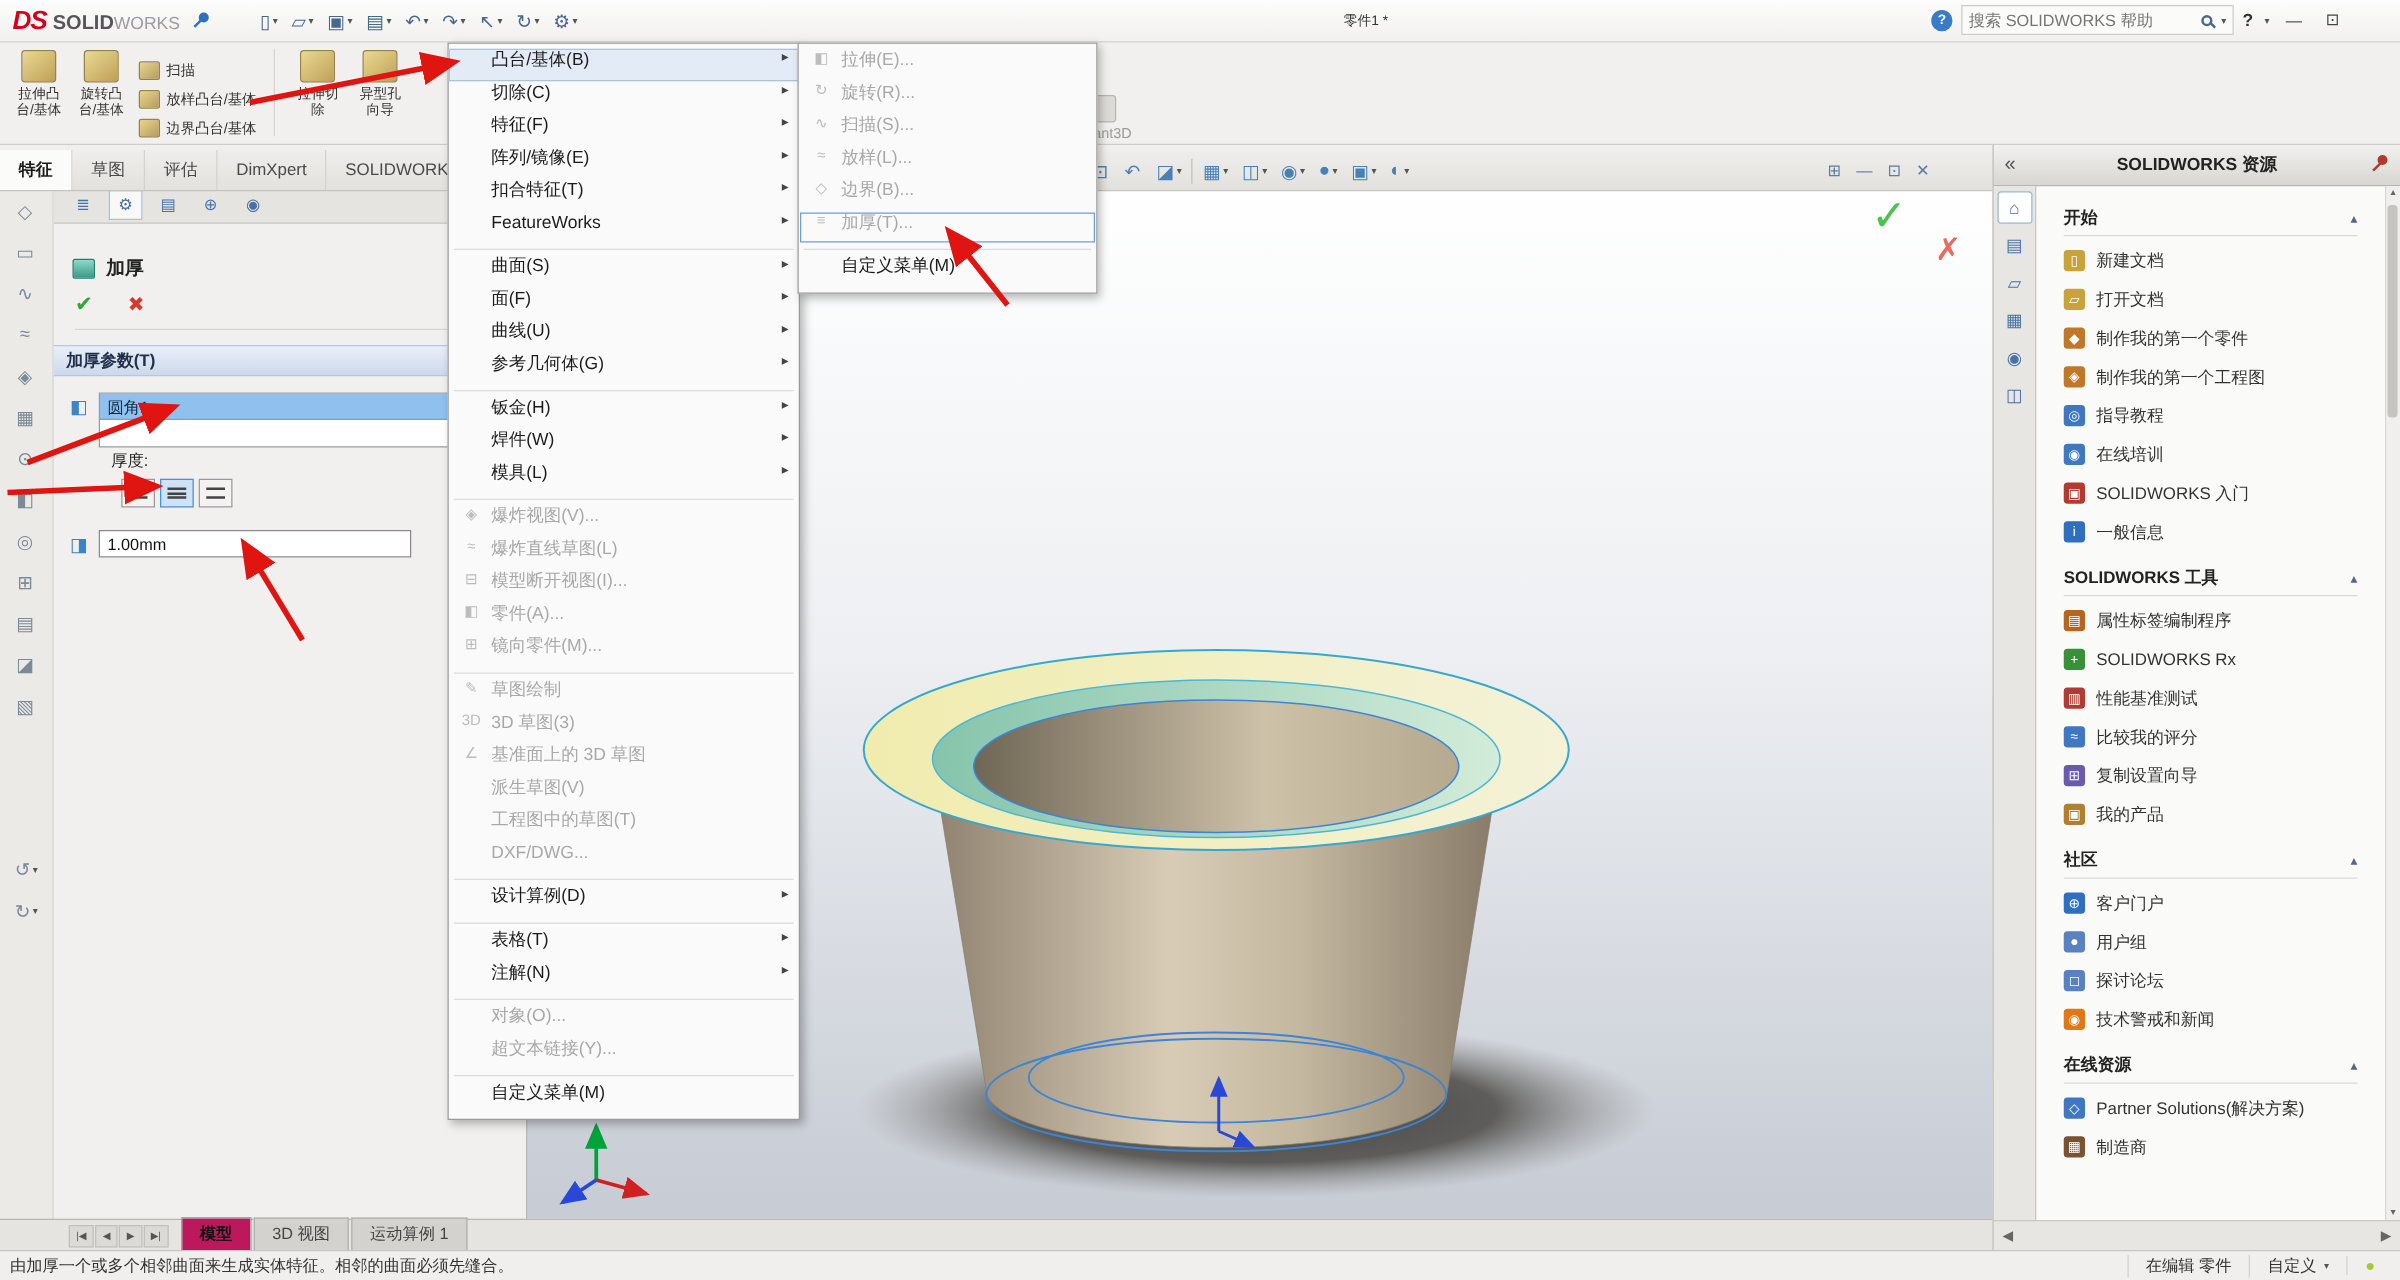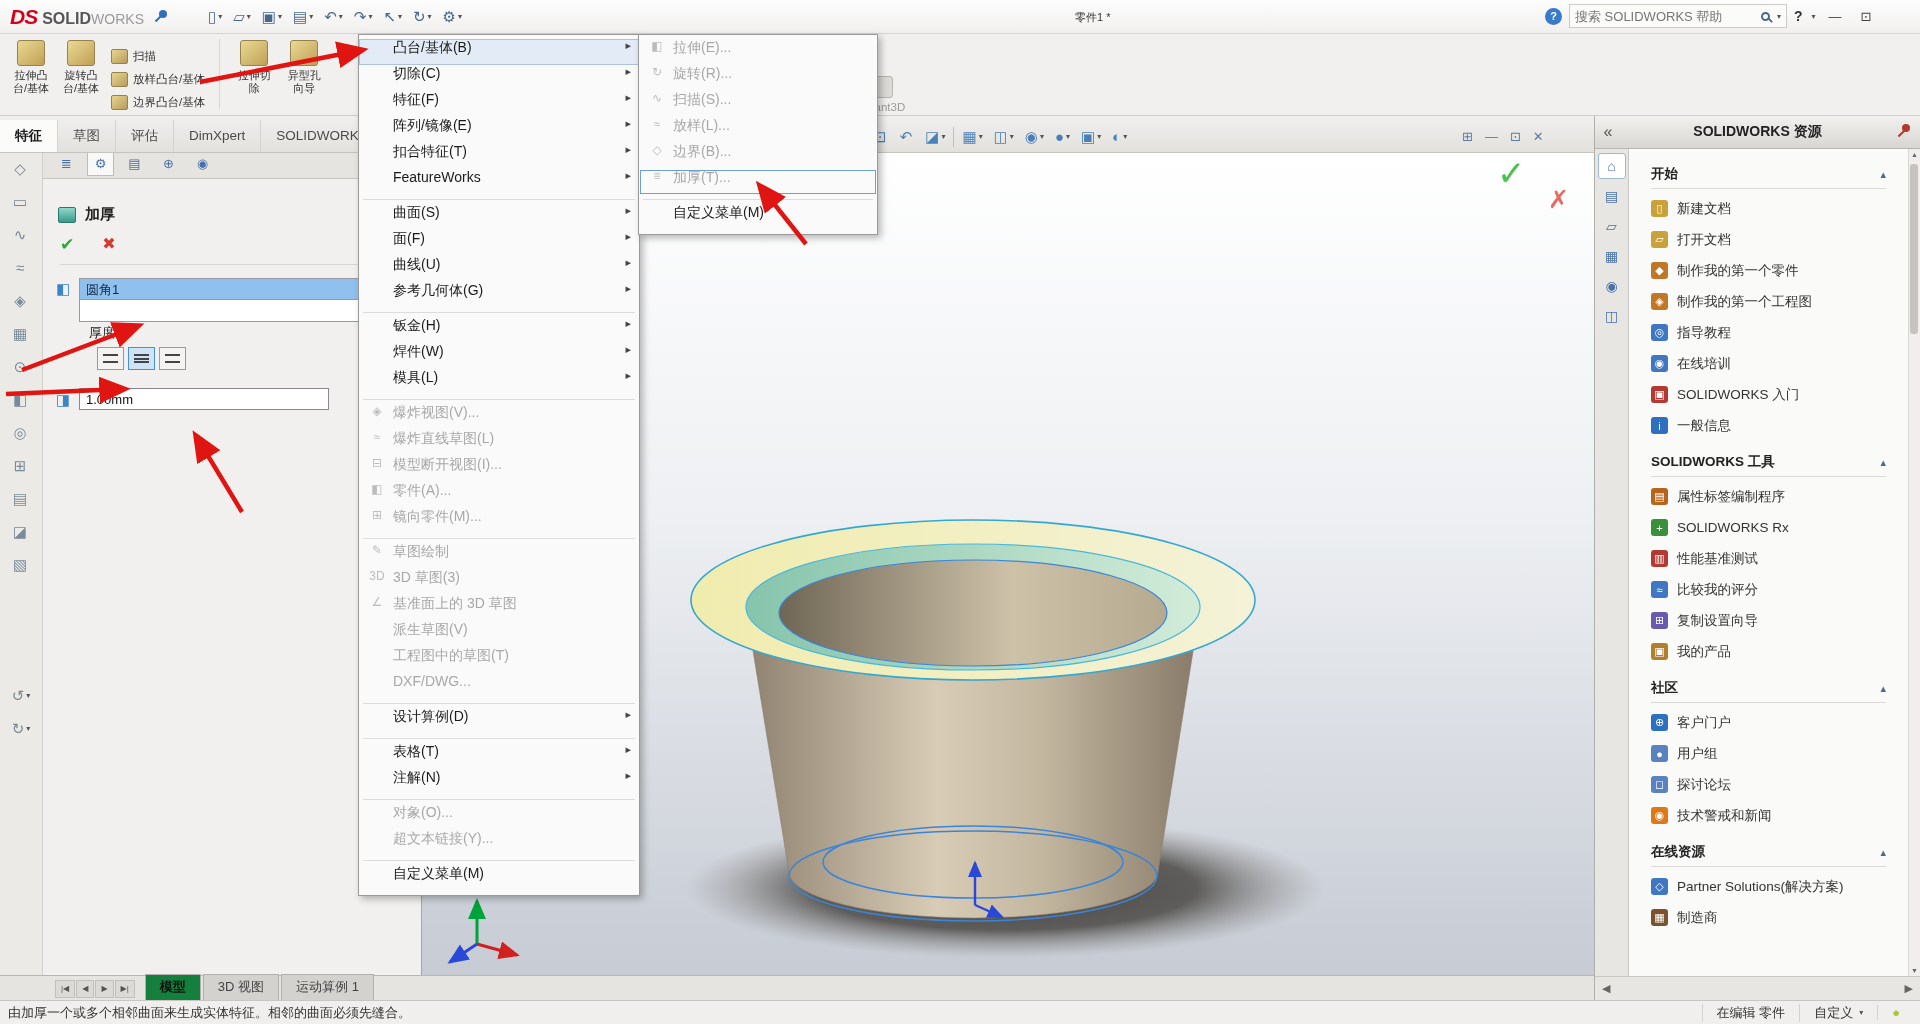--- a/index.html
+++ b/index.html
@@ -105,21 +105,21 @@
   .tpic{width:17px;height:17px;border-radius:3px;color:#fff;font-size:11px;display:flex;align-items:center;justify-content:center;margin:0 9px 0 2px;flex:none}
   .tp-scroll{position:absolute;right:0;top:33px;width:12px;bottom:24px;background:#f0efed;border-left:1px solid #d8d6d2;display:flex;flex-direction:column;justify-content:space-between;align-items:center;font-size:7px;color:#666;padding:2px 0}
   .tp-thumb{position:absolute;right:2px;top:48px;width:8px;height:170px;background:#c6c4c0;border-radius:3px}
   .tp-bottom{position:absolute;left:0;right:0;bottom:0;height:24px;display:flex;justify-content:space-between;align-items:center;padding:0 7px;background:#e8e6e2;border-top:1px solid #cac8c4;color:#666;font-size:11px}
 
   
   #bottom-bar{position:absolute;left:0;top:975px;width:1594px;height:25px;background:#e6e4e0;border-top:1px solid #b8b6b2;display:flex;align-items:flex-end;z-index:6}
   .bb-nav{display:flex;margin:0 8px 2px 55px;gap:1px}
   .bb-nav-btn{font-size:8px;color:#555;padding:4px 5px;background:#dcdad6;border:1px solid #c2c0bc;line-height:8px}
   .bb-tab{padding:3px 14px 4px;font-size:13px;background:#d4d2ce;border:1px solid #b2b0ac;border-bottom:none;color:#444;margin-left:2px;white-space:nowrap}
-  .bb-tab.active{background:#15803d;font-weight:bold;color:#111}
+  .bb-tab.active{background:#be185d;font-weight:bold;color:#111}
   #status-bar{position:absolute;left:0;top:1000px;width:1920px;height:24px;background:#f0efed;border-top:1px solid #c8c6c2;display:flex;align-items:center;font-size:13px;color:#333;z-index:6}
   .sb-msg{margin-left:8px;flex:1;white-space:nowrap}
   .sb-right{display:flex;align-items:center;gap:0;margin-right:6px}
   .sb-cell{padding:0 14px;border-left:1px solid #d4d2ce;white-space:nowrap;display:flex;align-items:center;gap:4px}
   .sb-dot{color:#a8c838;font-size:13px}
 
   
   .menu-pop{position:absolute;background:#fafafa;border:1px solid #9a9a9a;box-shadow:3px 3px 7px rgba(0,0,0,.28);padding:4px 0;font-size:14px}
   #insert-menu{left:358px;top:34px;width:282px;z-index:70}
   #boss-submenu{left:638px;top:34px;width:240px;z-index:71}
@@ -401,20 +401,24 @@
         <span>◉</span>
       </div>
     </div>
   <div class="pm-title">
     <span class="thicken-ic"></span>
     <span>加厚</span>
   </div>
   <div class="pm-okrow">
     <span class="okg">✔</span>
     <span class="cancelg">✖</span>
+  </div>
+  <div class="pm-group-h">
+    <span>加厚参数(T)</span>
+    <span class="chev">▴</span>
   </div>
   <div class="pm-selrow">
     <span class="selicon">◧</span>
     <div class="selbox">
       <div class="selitem">圆角1</div>
     </div>
   </div>
   <div class="pm-label">厚度:</div>
   <div class="pm-btnrow">
     <div class="tbtn">

